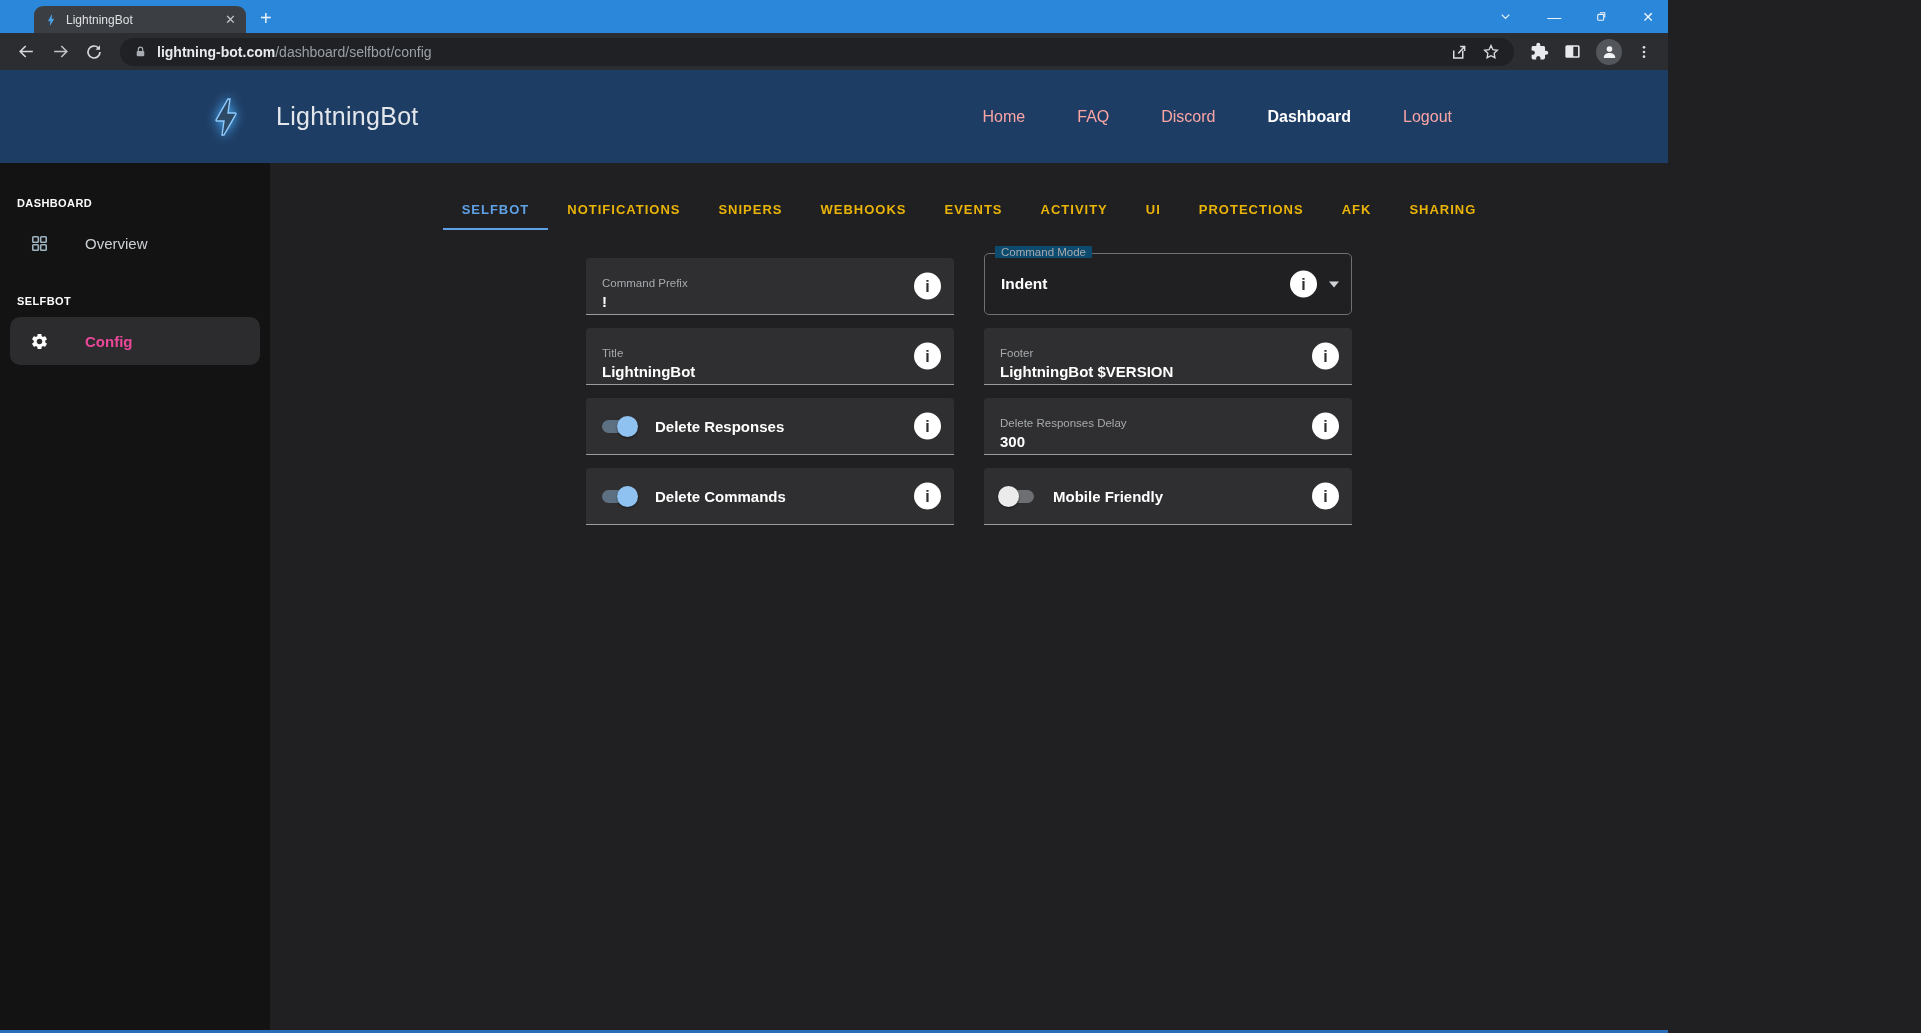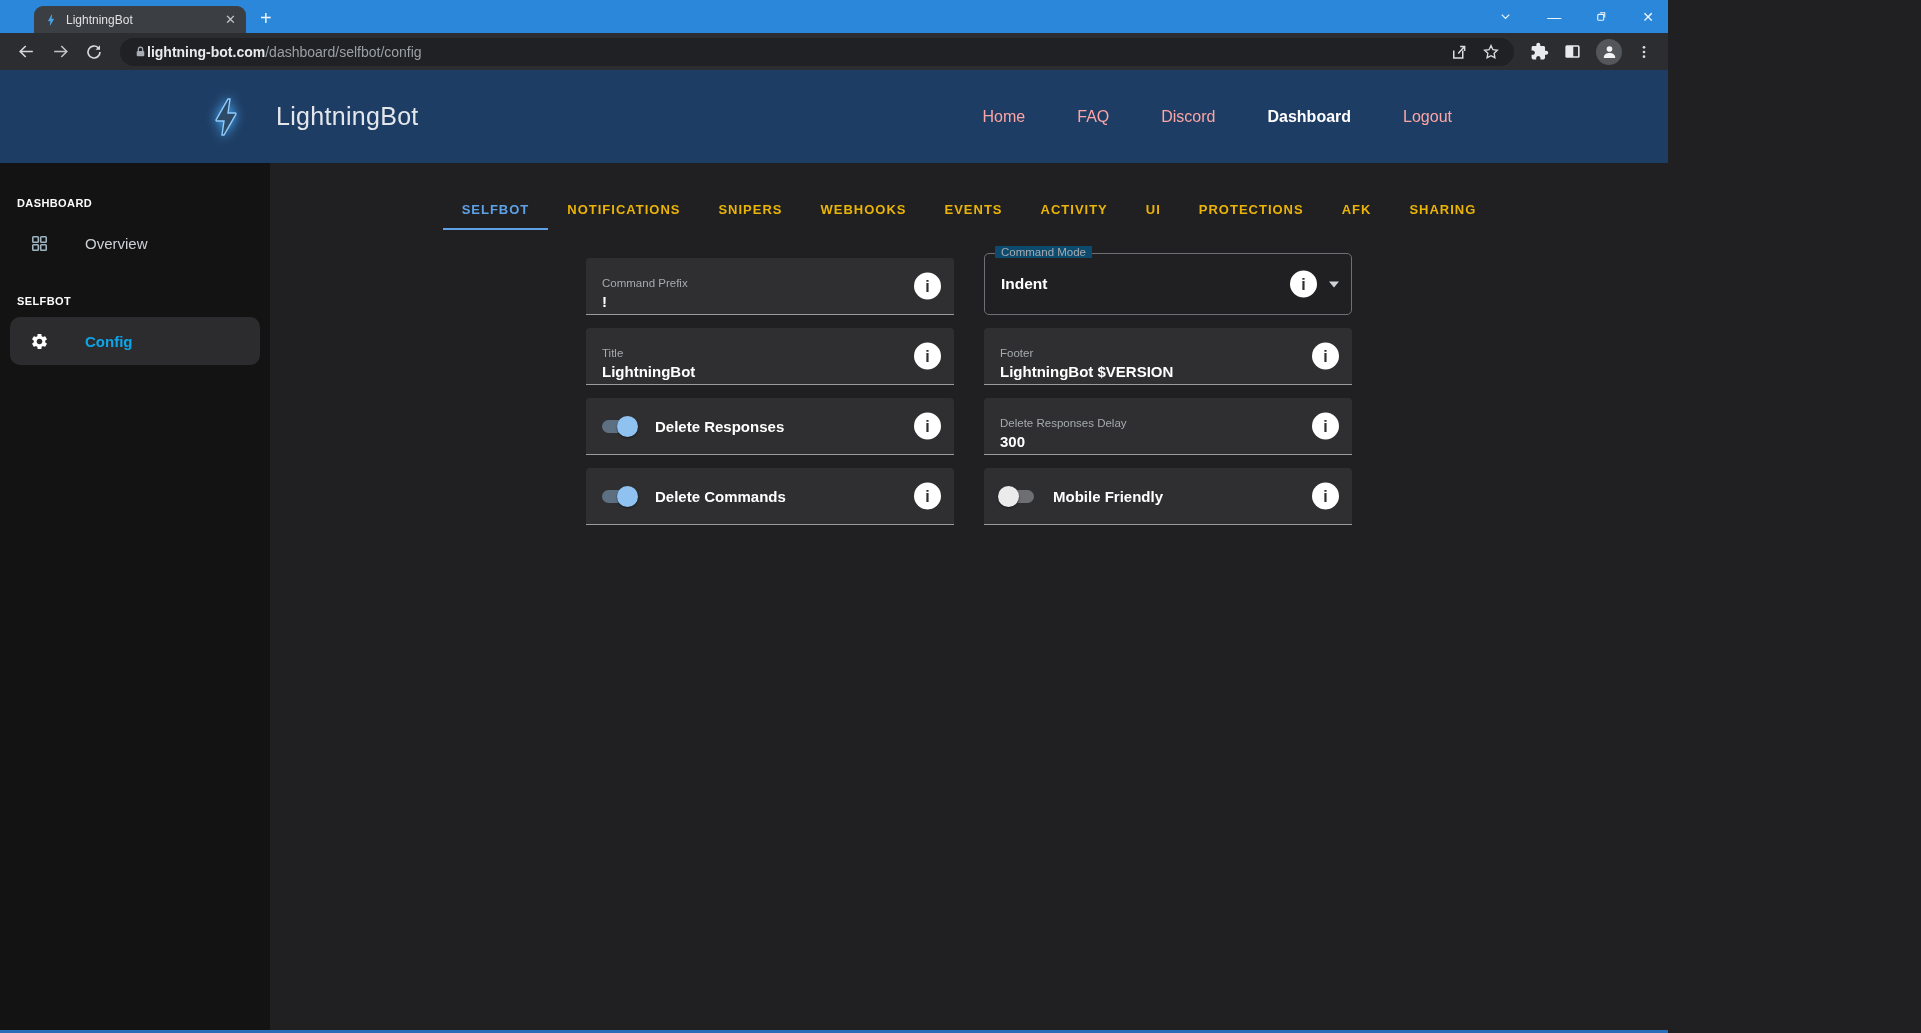--- a/index.html
+++ b/index.html
@@ -35,21 +35,21 @@
   .wc-glyph { font-size:14px; line-height:14px; }
 
   
   .toolbar {
     height:37px; background:#2b2d30;
     display:flex; align-items:center; padding:0 10px; gap:2px;
   }
   .navbtn { width:32px; height:32px; display:flex; align-items:center; justify-content:center; border-radius:50%; }
   .omnibox {
     flex:1; height:28px; margin:0 8px; background:#1f2124; border-radius:14px;
-    display:flex; align-items:center; padding:0 14px; gap:0; min-width:0;
+    display:flex; align-items:center; padding:0 14px; gap:10px; min-width:0;
   }
   .urltext { font-size:14px; white-space:nowrap; overflow:hidden; flex:1; }
   .urldomain { color:#e8eaed; }
   .urlpath { color:#9aa0a6; }
   .omni-right { display:flex; align-items:center; gap:14px; }
   .tb-icons { display:flex; align-items:center; gap:14px; padding:0 6px; }
   .avatar {
     width:26px; height:26px; border-radius:50%; background:#53565a;
     display:flex; align-items:center; justify-content:center;
   }
@@ -71,21 +71,21 @@
   .side-label {
     margin:10px 0 10px 17px; font-size:11px; font-weight:bold; color:#fdfdfd; letter-spacing:0.4px;
   }
   .side-item {
     height:48px; display:flex; align-items:center; padding-left:30px; gap:36px;
     color:#ccd0d4; font-size:15px; cursor:pointer;
   }
   .side-item .sicon { color:#9fb3c0; display:flex; }
   .side-item.active {
     margin:6px 10px 0 10px; padding-left:20px; border-radius:10px;
-    background:#2c2c2e; color:#0ea5e9; font-weight:bold;
+    background:#2c2c2e; color:#ec4899; font-weight:bold;
   }
   .side-item.active .sicon { color:#ffffff; }
   .side-gap { height:18px; }
 
   .main { flex:1; background:#202023; padding-top:27px; }
 
   
   .tabsbar { display:flex; justify-content:center; }
   .ctab {
     padding:0 19px; height:40px; line-height:40px;

